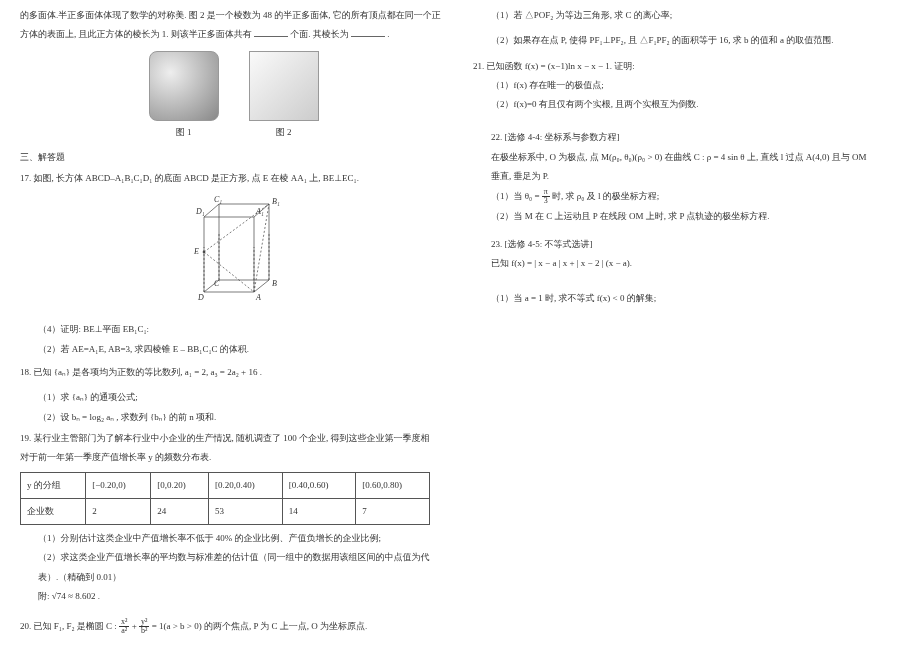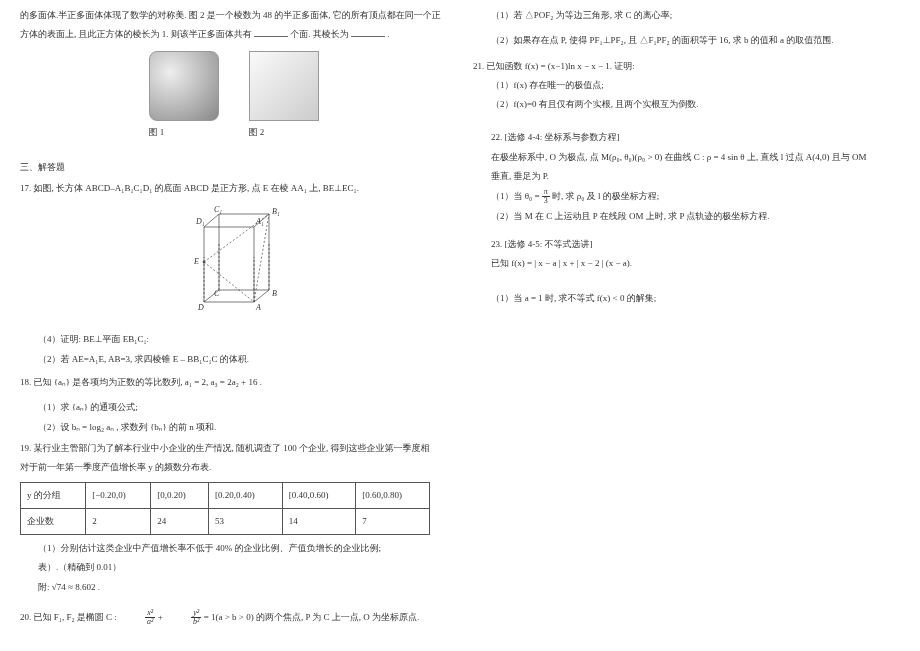--- a/index.html
+++ b/index.html
@@ -17,55 +17,55 @@
     }
     .col {
       flex: 1;
       padding: 0 8px;
       line-height: 1.7;
     }
     .col-left { border-right: none; }
     .col-right { padding-left: 18px; }
     .line { margin-bottom: 4px; }
     .indent { padding-left: 18px; font-family: Liberation Serif, serif; }
-    .section-title { margin-top: 20px; margin-bottom: 6px; font-weight: normal; }
+    .section-title { margin-top: 10px; margin-bottom: 6px; font-weight: normal; }
     .blank {
       display: inline-block;
       border-bottom: 0.5px solid #666;
       min-width: 34px;
       height: 10px;
       vertical-align: baseline;
     }
     .fig-row {
       display: flex;
       justify-content: center;
       gap: 30px;
       margin: 8px 0 6px;
     }
-    .fig-item { }
+    .fig-item { text-align: center; }
     .fig-img {
       border: 0.5px solid #999;
       background: linear-gradient(135deg,#ddd,#bbb);
       margin-bottom: 4px;
     }
     .sphere { width: 70px; height: 70px; border-radius: 8px; background: radial-gradient(circle at 30% 30%, #eee, #888); }
     .poly { width: 70px; height: 70px; background: linear-gradient(135deg,#fafafa,#ccc); }
     .cuboid-svg { display:block; margin: 6px auto 10px; }
     table.data {
       border-collapse: collapse;
       margin: 6px 0;
       width: 96%;
     }
     table.data td {
       border: 0.5px solid #555;
       padding: 5px 6px;
       font-size: 9px;
       text-align: left;
     }
-    .math-i { font-style: italic; font-family: "Times New Roman", serif; margin-left: 26px; }
+    .math-i { font-family: "Times New Roman", serif; }
     .frac {
       display: inline-block;
       vertical-align: middle;
       text-align: center;
       font-size: 8px;
       line-height: 1;
     }
     .frac .num { display:block; border-bottom: 0.5px solid #333; padding: 0 2px; }
     .frac .den { display:block; padding: 0 2px; }
     .pageno { position:absolute; top:2px; left:50%; transform:translateX(-50%); font-size:8px; color:#888;}
@@ -148,20 +148,21 @@
       <td>2</td>
       <td>24</td>
       <td>53</td>
       <td>14</td>
       <td>7</td>
     </tr>
   </tbody>
     </table>
 
   <div class="line indent">（1）分别估计这类企业中产值增长率不低于 40% 的企业比例、产值负增长的企业比例;</div>
+  <div class="line indent">（2）求这类企业产值增长率的平均数与标准差的估计值（同一组中的数据用该组区间的中点值为代</div>
   <div class="line indent">表）.（精确到 0.01）</div>
   <div class="line indent">附: √74 ≈ 8.602 .</div>
 
   <div class="line" style="margin-top:14px">
     <span>20.  已知 F₁, F₂ 是椭圆 C :</span>
     <span class="frac">
       <span class="num math-i">x²</span>
       <span class="den math-i">a²</span>
     </span>
     <span> + </span>

